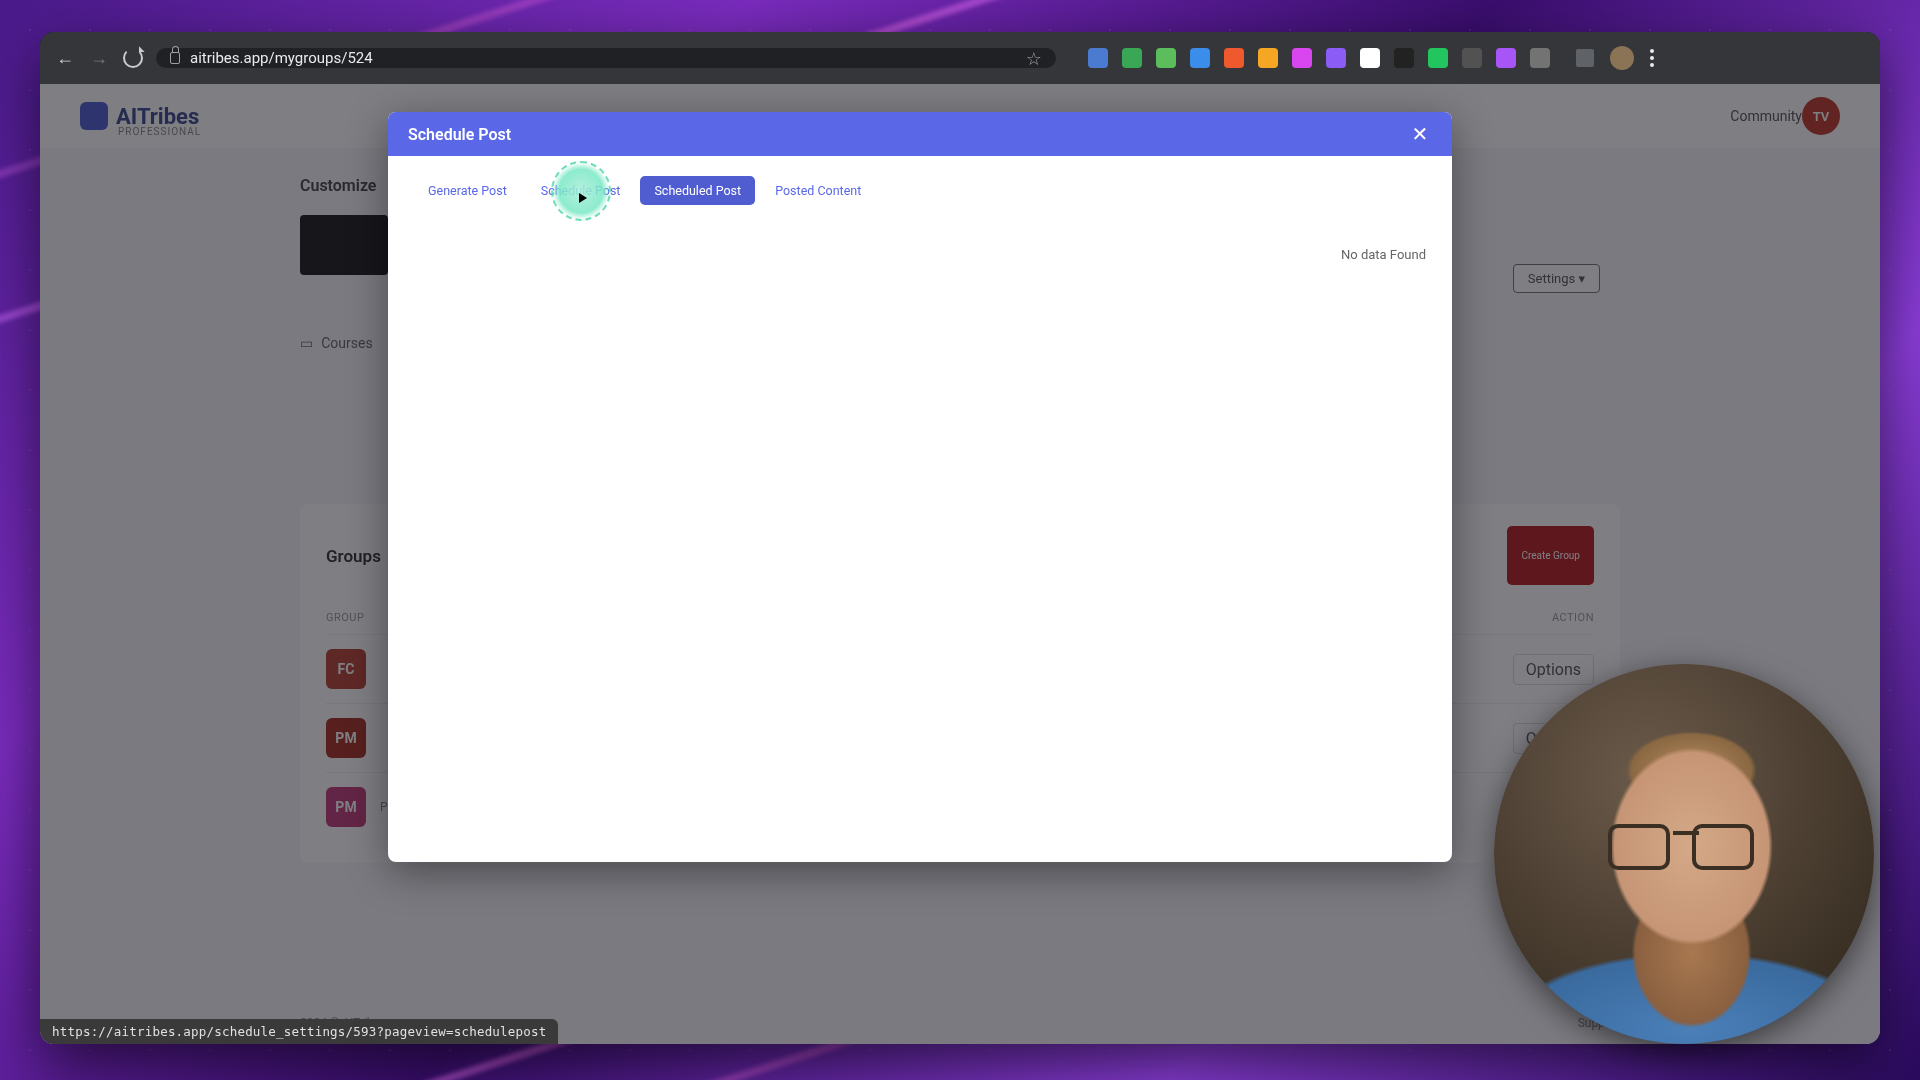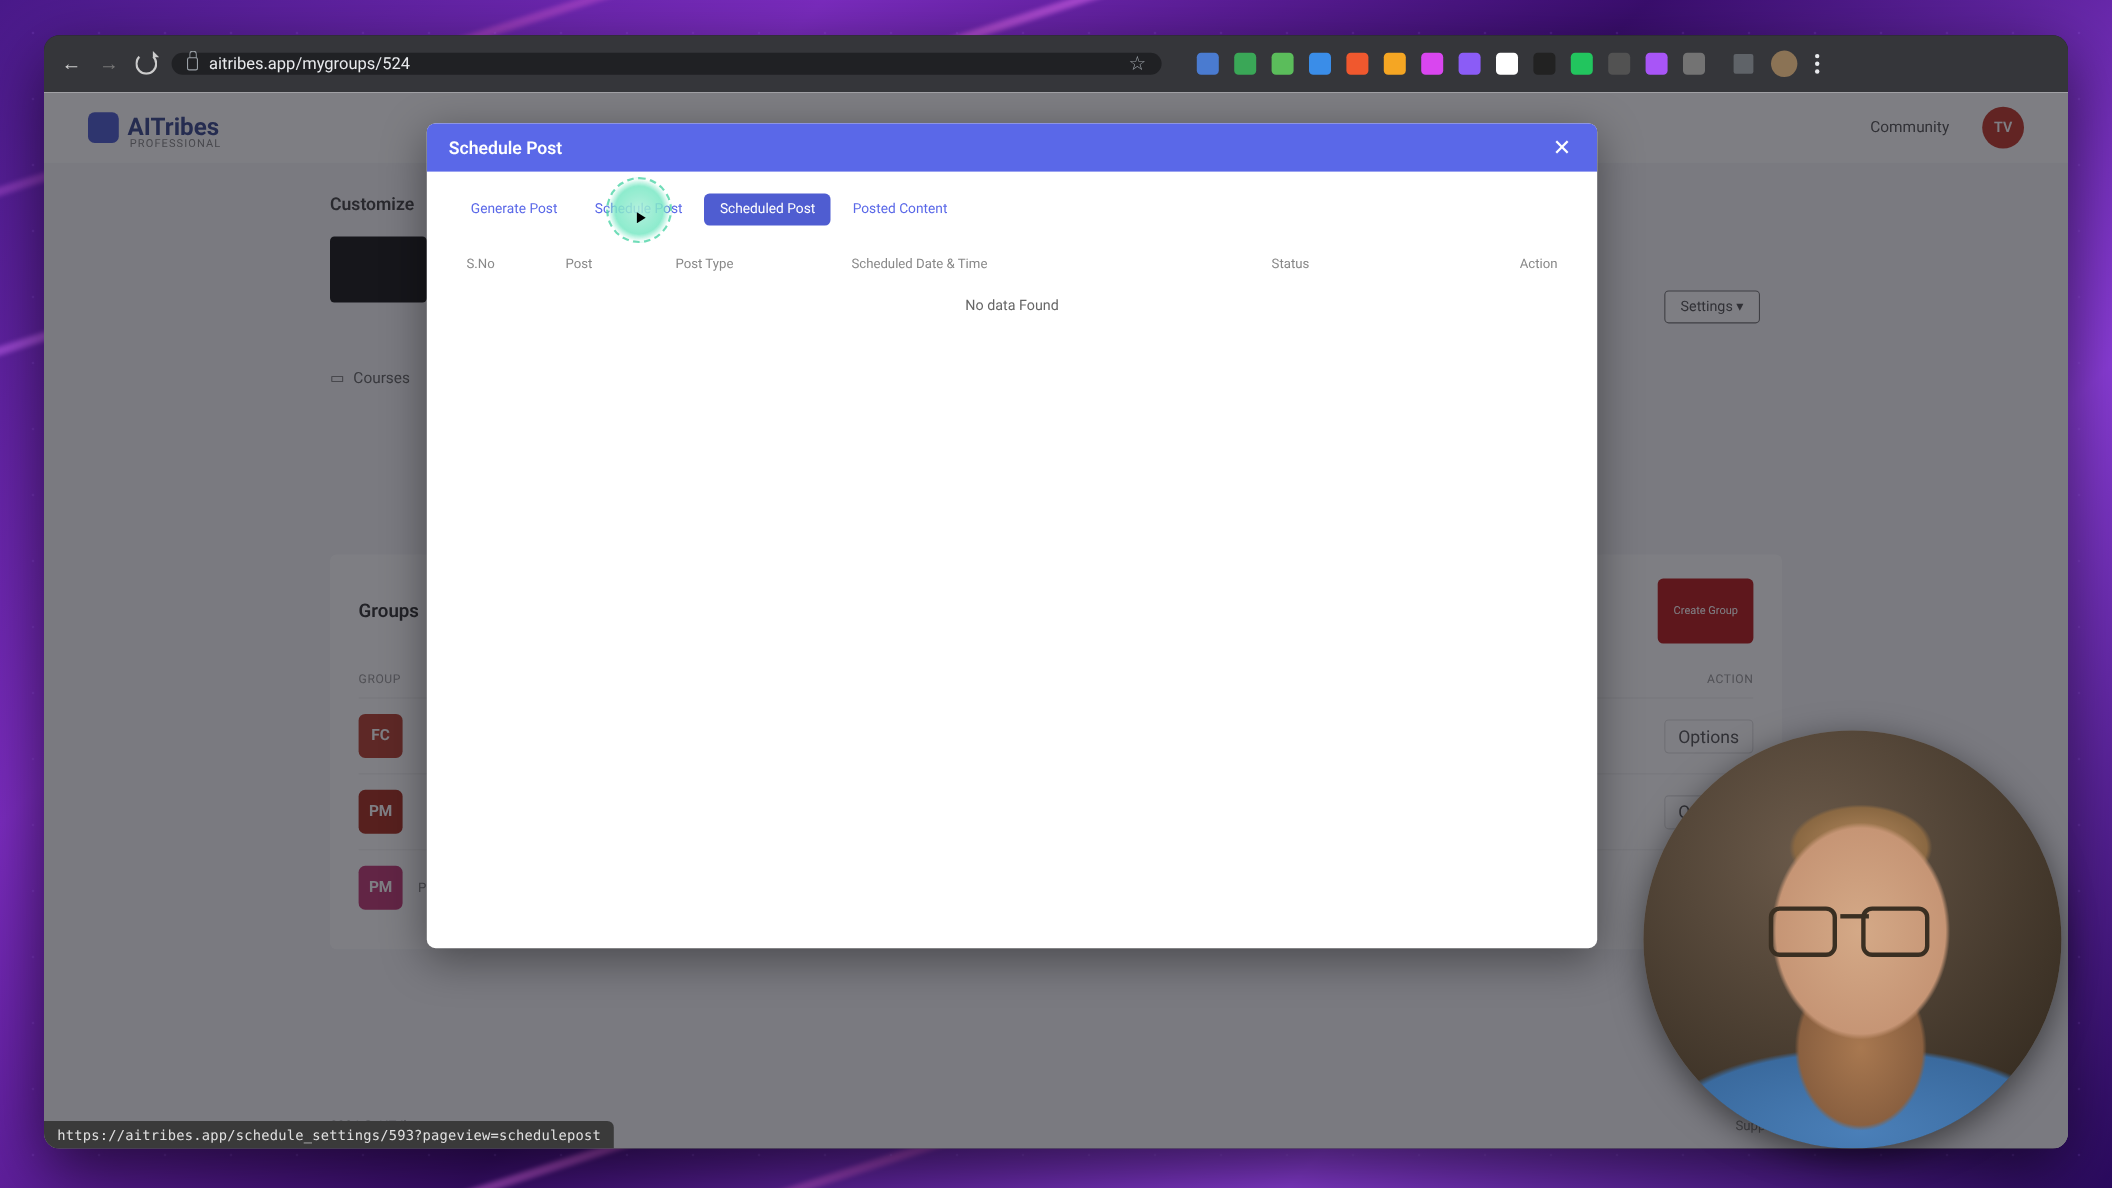--- a/index.html
+++ b/index.html
@@ -48,21 +48,21 @@
 .kebab span{width:4px;height:4px;border-radius:50%;background:#e8eaed;}
 
 .page-viewport { position:absolute; top:52px; left:0; right:0; bottom:0; background:#f5f6f8; overflow:hidden;}
 .page-dim { position:absolute; inset:0; background:rgba(20,20,30,.55); z-index:5;}
 
 
 .app-header { position:absolute; top:0; left:0; right:0; height:64px; background:#fff; display:flex; align-items:center; padding:0 40px; gap:24px;}
 .logo { display:flex; align-items:center; gap:8px; font-weight:700; font-size:22px; color:#3b4a8f;}
 .logo-mark{width:28px;height:28px;background:#4f5dd1;border-radius:6px;}
 .logo-sub{position:absolute;left:78px;top:42px;font-size:10px;letter-spacing:1px;color:#888;}
-.top-right{margin-left:auto;display:flex;gap:30px;align-items:center;}
+.top-right{margin-left:auto;display:flex;gap:0;align-items:center;}
 .nav-link{font-size:14px;color:#555;}
 .avatar-tv{width:38px;height:38px;border-radius:50%;background:#c0392b;color:#fff;display:flex;align-items:center;justify-content:center;font-size:13px;font-weight:600;}
 
 .content-wrap{position:absolute;top:92px;left:260px;right:260px;}
 .section-title{font-size:16px;color:#444;font-weight:600;margin-bottom:14px;display:flex;align-items:center;gap:8px;}
 .settings-btn{position:absolute;right:0;top:72px;border:1px solid #737373;background:#fff;padding:6px 14px;border-radius:4px;font-size:13px;color:#555;}
 .preview-thumb{width:88px;height:60px;background:#1a1a1a;border-radius:4px;margin-top:20px;}
 .courses-line{margin-top:60px;font-size:14px;color:#666;display:flex;align-items:center;gap:8px;}
 
 .groups-panel{position:absolute;top:420px;left:260px;right:260px;background:#fff;border-radius:6px;padding:22px 26px;}
@@ -92,21 +92,21 @@
 .modal-body{padding:20px 26px 0;}
 .tabs{display:flex;gap:6px;margin-bottom:28px;align-items:flex-end;}
 .tab{padding:7px 14px;border-radius:5px;font-size:12.5px;color:#5a68e8;cursor:pointer;position:relative;}
 .tab.active{background:#4f5dd1;color:#fff;}
 .click-halo{position:absolute;width:60px;height:60px;border-radius:50%;background:radial-gradient(circle,#a8f0d8 0%,#7ae8c5 55%,transparent 72%);border:2px dashed #58d7ac;top:50%;left:50%;transform:translate(-50%,-50%);opacity:.85;pointer-events:none;}
 .cursor-arrow{position:absolute;top:50%;left:50%;transform:translate(-2px,2px);width:0;height:0;border-left:8px solid #000;border-top:5px solid transparent;border-bottom:5px solid transparent;z-index:2;}
 
 .tbl{width:100%;}
 .tbl-header{display:flex;font-size:12px;color:#888;padding:0 10px 10px;}
 .c-sno{width:90px}.c-post{width:100px}.c-type{width:160px}.c-sched{flex:1}.c-status{width:150px}.c-action{width:110px;text-align:right}
-.nodata{text-align:center;font-size:13px;color:#666;padding:14px 0;}
+.nodata{text-align:right;font-size:13px;color:#666;padding:14px 0;}
 
 
 .status-bar{position:absolute;bottom:0;left:0;background:#3a3a3a;color:#e0e0e0;font-size:12.5px;padding:5px 12px;border-top-right-radius:6px;z-index:20;font-family:ui-monospace,monospace;letter-spacing:.2px;}
 
 
 .webcam{position:absolute;right:46px;bottom:36px;width:380px;height:380px;border-radius:50%;overflow:hidden;z-index:30;box-shadow:0 8px 30px rgba(0,0,0,.5);background:radial-gradient(circle at 40% 30%,#6b5a4a,#2a2218);}
 .webcam .face{position:absolute;inset:0;background:
   radial-gradient(ellipse 140px 170px at 52% 48%, #d4a987 0%, #c69575 55%, transparent 58%),
   radial-gradient(ellipse 100px 60px at 52% 28%, #b58a5f 0%, #8a6842 60%, transparent 65%),
   radial-gradient(ellipse 80px 100px at 52% 76%, #a87850 0%, #8a6040 70%, transparent 75%),
@@ -238,28 +238,20 @@
           <div class="tab">Generate Post</div>
           <div class="tab" style="position:relative">
             <span class="click-halo"></span>
             <span>Schedule Post</span>
             <span class="cursor-arrow"></span>
           </div>
           <div class="tab active">Scheduled Post</div>
           <div class="tab">Posted Content</div>
         </div>
         <div class="tbl">
-          <div class="tbl-header">
-            <span class="c-sno">S.No</span>
-            <span class="c-post">Post</span>
-            <span class="c-type">Post Type</span>
-            <span class="c-sched">Scheduled Date &amp; Time</span>
-            <span class="c-status">Status</span>
-            <span class="c-action">Action</span>
-          </div>
           <div class="nodata">No data Found</div>
         </div>
       </div>
     </div>
 
     <div class="status-bar">https://aitribes.app/schedule_settings/593?pageview=schedulepost</div>
   </div>
 </div>
 
 <div class="webcam">

